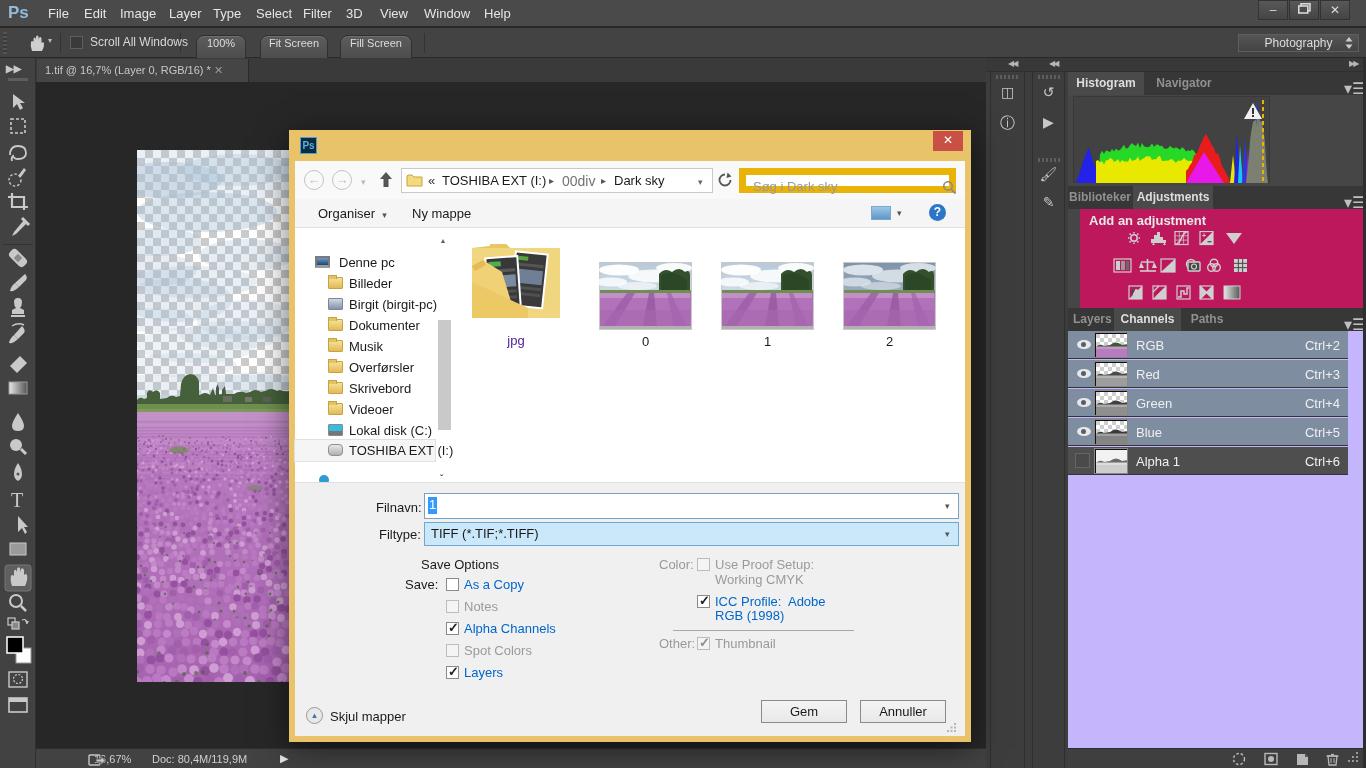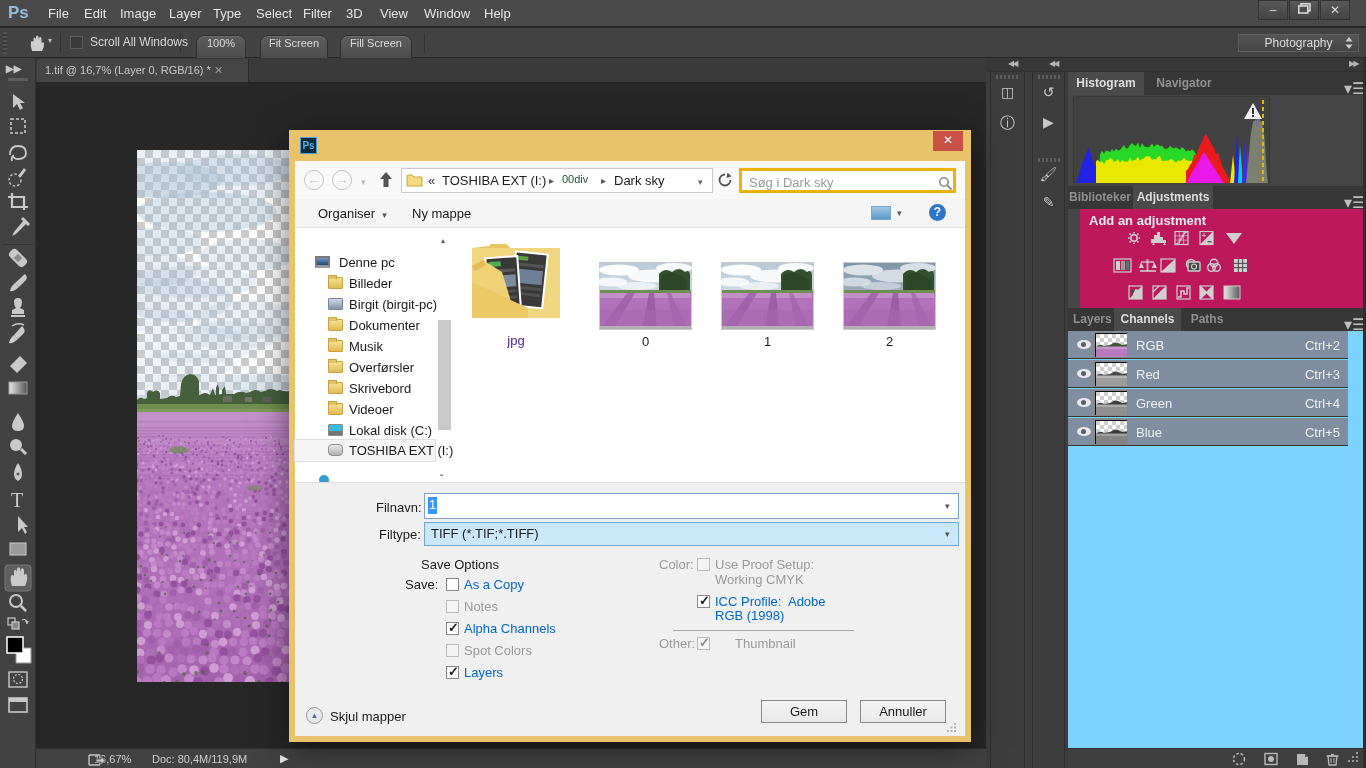--- a/index.html
+++ b/index.html
@@ -1557,21 +1557,21 @@
             <rect x="144" y="55" width="16" height="13" fill="url(#sg)" stroke="#cfcfcf" stroke-width="1"></rect>
           </svg></div>
     </div>
 
     <div class="ptabs" style="top:236px;">
       <span class="ptab" style="left:0;width:45px;padding:0 5px;">Layers</span>
       <span class="ptab act" style="left:46px;width:67px;">Channels</span>
       <span class="ptab" style="left:114px;width:50px;">Paths</span>
       <span class="pmenu" style="top:7px;">▾☰</span>
     </div>
-    <div class="abs" id="chanlist" style="left:0;top:259px;width:298px;height:417px;background:#7dd3fc;">
+    <div class="abs" id="chanlist" style="left:0;top:259px;width:298px;height:417px;background:#c4b5fd;">
       <div class="chrow sel" style="top:0;">
           <span class="cheye"></span>
           <span class="chth" id="chrgb"><svg width="32" height="24" viewBox="0 0 32 24">
               <rect width="32" height="24" fill="#fff"></rect>
               <rect x="0" y="0" width="4" height="4" fill="#cfcfcf"></rect>
               <rect x="8" y="0" width="4" height="4" fill="#cfcfcf"></rect>
               <rect x="16" y="0" width="4" height="4" fill="#cfcfcf"></rect>
               <rect x="24" y="0" width="4" height="4" fill="#cfcfcf"></rect>
               <rect x="4" y="4" width="4" height="4" fill="#cfcfcf"></rect>
               <rect x="12" y="4" width="4" height="4" fill="#cfcfcf"></rect>
@@ -1650,20 +1650,31 @@
               <rect x="8" y="8" width="4" height="4" fill="#cfcfcf"></rect>
               <rect x="16" y="8" width="4" height="4" fill="#cfcfcf"></rect>
               <rect x="24" y="8" width="4" height="4" fill="#cfcfcf"></rect>
               <path d="M0 13 Q4 9 8 12 L14 11 Q20 6 26 11 L32 10 L32 13 Z" fill="#3a3a3a"></path>
               <rect x="0" y="12.5" width="32" height="3" fill="#a0a0a0"></rect>
               <rect x="0" y="15" width="32" height="9" fill="#848484"></rect>
             </svg></span>
           <span class="chname">Blue</span>
           <span class="chkey">Ctrl+5</span>
         </div>
+      <div class="chrow" style="top:116px;background:#4e4e4e;">
+          <span class="chbox"></span>
+          <span class="chth g4"><svg width="32" height="24" viewBox="0 0 32 24">
+              <rect width="32" height="24" fill="#f2f2f2"></rect>
+              <path d="M0 13 Q4 9 8 12 L14 11 Q20 6 26 11 L32 10 L32 13 Z" fill="#6a6a6a"></path>
+              <rect x="0" y="12.5" width="32" height="3" fill="#dcdcdc"></rect>
+              <rect x="0" y="15" width="32" height="9" fill="#cdcdcd"></rect>
+            </svg></span>
+          <span class="chname">Alpha 1</span>
+          <span class="chkey">Ctrl+6</span>
+        </div>
     </div>
     <div class="abs" id="pfooter" style="left:0;top:676px;width:298px;height:20px;background:#3f3f3f;border-top:1px solid #2d2d2d;">
       <svg class="abs" style="left:163px;top:3px;" width="120" height="15">
           <circle cx="8" cy="7" r="5.5" fill="none" stroke="#b8b8b8" stroke-width="1.4" stroke-dasharray="2.5,2"></circle>
           <rect x="34" y="1.5" width="12" height="11" fill="none" stroke="#b8b8b8" stroke-width="1.4"></rect>
           <circle cx="40" cy="7" r="3" fill="#b8b8b8"></circle>
           <path d="M66 2 L74 2 L77 5 L77 13 L66 13 Z" fill="#b8b8b8"></path>
           <path d="M74 2 L74 5 L77 5 Z" fill="#555"></path>
           <path d="M97 4 L106 4 L105 13 L98 13 Z" fill="none" stroke="#b8b8b8" stroke-width="1.3"></path>
           <line x1="95.5" y1="4" x2="107.5" y2="4" stroke="#b8b8b8" stroke-width="1.3"></line>
@@ -1690,32 +1701,32 @@
           <path d="M7 1 L13 8 L9.5 8 L9.5 16 L4.5 16 L4.5 8 L1 8 Z" fill="#555"></path>
         </svg>
 
       <div class="abs" style="left:106px;top:7px;width:312px;height:25px;background:#fff;border:1px solid #c9c9c9;">
         <span class="abs" style="left:4px;top:4px;width:17px;height:14px;" id="bc-folder"><svg width="17" height="14">
               <path d="M1 3 L1 13 L16 13 L16 4 L8 4 L6 2 L2 2 Z" fill="#f5d97e" stroke="#caa23c" stroke-width="1"></path>
             </svg></span>
         <span class="abs" style="left:26px;top:4px;color:#333;font-size:13px;">«</span>
         <span class="abs" style="left:40px;top:4px;color:#1a1a1a;font-size:13px;">TOSHIBA EXT (I:)</span>
         <span class="abs bcsep" style="left:147px;">▸</span>
-        <span class="abs" style="left:160px;top:4px;color:#14532d;font-size:11px;">00div</span>
+        <span class="abs" style="left:160px;top:4px;color:#737373;font-size:14px;">00div</span>
         <span class="abs bcsep" style="left:199px;">▸</span>
         <span class="abs" style="left:212px;top:4px;color:#1a1a1a;font-size:13px;">Dark sky</span>
         <span class="abs" style="left:296px;top:8px;color:#666;font-size:9px;">▾</span>
       </div>
       <svg class="abs" style="left:422px;top:11px;" width="16" height="16">
           <path d="M8 2.5 A5.5 5.5 0 1 0 13.5 8" fill="none" stroke="#555" stroke-width="1.8"></path>
           <path d="M13.5 2 L13.5 8 L8 8" fill="none" stroke="none"></path>
           <path d="M10.5 0.5 L14.5 4.5 L9.5 6 Z" fill="#555"></path>
         </svg>
 
-      <div class="abs" style="left:444px;top:7px;width:217px;height:25px;background:#fff;border:3px solid #eab308;">
+      <div class="abs" style="left:444px;top:7px;width:217px;height:25px;background:#fff;border:7px solid #eab308;">
         <span class="abs" style="left:7px;top:4px;color:#999;font-size:13px;">Søg i Dark sky</span>
         <span class="abs" style="left:196px;top:5px;"><svg width="15" height="15">
               <circle cx="6" cy="6" r="4.2" fill="none" stroke="#8a8a8a" stroke-width="1.6"></circle>
               <line x1="9.3" y1="9.3" x2="13.5" y2="13.5" stroke="#8a8a8a" stroke-width="1.8"></line>
             </svg></span>
       </div>
     </div>
 
     <div class="abs" style="left:0;top:38px;width:670px;height:29px;background:#f5f5f5;border-bottom:1px solid #e2e2e2;">
       <span class="abs" style="left:23px;top:7px;color:#1a1a1a;font-size:13px;">Organiser&nbsp;&nbsp;<span style="color:#555;font-size:9px;">▾</span></span>
@@ -1915,21 +1926,21 @@
       <span class="abs lbl-g" style="left:364px;top:74px;">Color:</span>
       <span class="abs cb dis" style="left:402px;top:75px;"></span>
         <span class="abs lbl-g" style="left:420px;top:74px;">Use Proof Setup:</span>
       <span class="abs lbl-g" style="left:420px;top:89px;">Working CMYK</span>
       <span class="abs cb chk" style="left:402px;top:112px;"></span>
         <span class="abs lbl-b" style="left:420px;top:111px;">ICC Profile:&nbsp; Adobe</span>
       <span class="abs lbl-b" style="left:420px;top:125px;">RGB (1998)</span>
       <div class="abs" style="left:378px;top:147px;width:181px;height:1px;background:#a8a8a8;"></div>
       <span class="abs lbl-g" style="left:364px;top:153px;">Other:</span>
       <span class="abs cb chkg" style="left:402px;top:154px;"></span>
-        <span class="abs lbl-g" style="left:440px;top:153px;">Thumbnail</span>
+        <span class="abs lbl-g" style="left:420px;top:153px;">Thumbnail</span>
 
       <span class="abs" style="left:11px;top:224px;width:17px;height:17px;border-radius:50%;background:#e8e8e8;border:1px solid #999;color:#3f6fae;font-size:9px;text-align:center;line-height:15px;">▴</span>
       <span class="abs" style="left:35px;top:226px;color:#1a1a1a;font-size:13px;">Skjul mapper</span>
       <span class="abs winbtn" style="left:466px;top:217px;">Gem</span>
       <span class="abs winbtn" style="left:565px;top:217px;">Annuller</span>
       <svg class="abs" style="left:652px;top:240px;" width="10" height="10">
           <g fill="#b5b5b5">
             <rect x="7" y="0" width="2" height="2"></rect>
             <rect x="3.5" y="3.5" width="2" height="2"></rect>
             <rect x="7" y="3.5" width="2" height="2"></rect>

